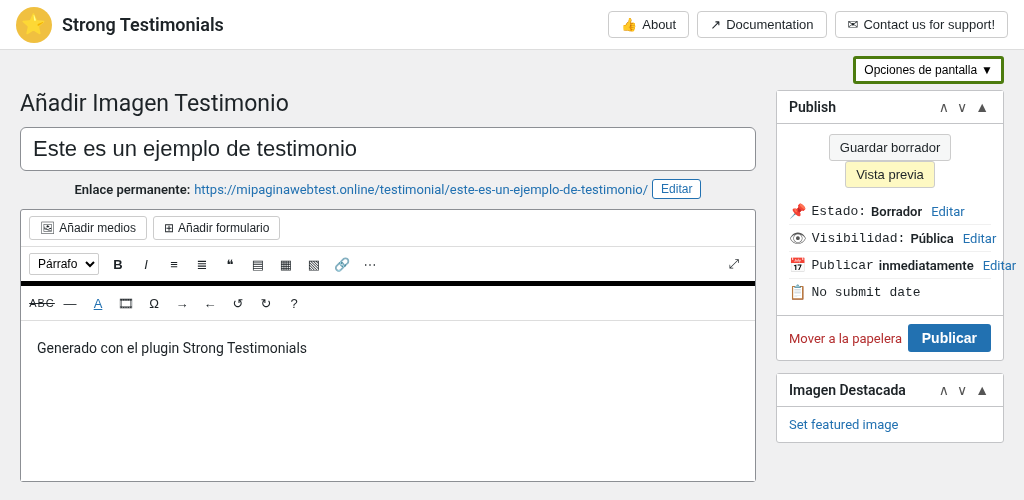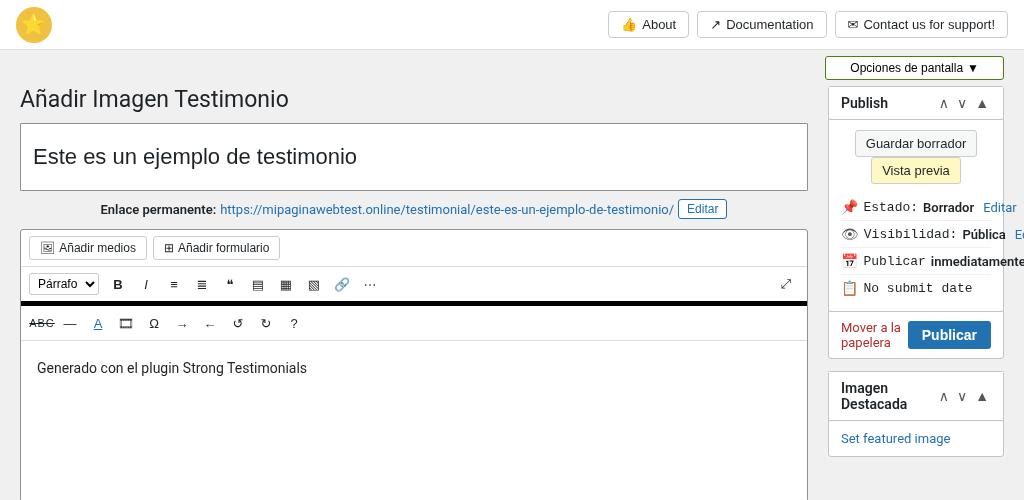--- a/index.html
+++ b/index.html
@@ -55,23 +55,23 @@
 
     
     #screen-options-bar {
       display: flex;
       justify-content: flex-end;
       padding: 6px 20px 6px 20px;
       background: #f0f0f1;
     }
     .screen-options-btn {
       background: #fff;
-      border: 1px solid #4d7c0f;
-      border-radius: 3px;
-      padding: 4px 24px;
+      border: 3px solid #4d7c0f;
+      border-radius: 3px;
+      padding: 4px 8px;
       font-size: 12px;
       cursor: pointer;
       display: inline-flex;
       align-items: center;
       gap: 4px;
     }
 
     
     #content-area {
       display: flex;
@@ -88,24 +88,24 @@
 
     #page-title-heading {
       font-size: 23px;
       font-weight: 400;
       color: #1d2327;
       margin-bottom: 10px;
     }
 
     #post-title-input {
       width: 100%;
-      padding: 20px 12px;
+      padding: 8px 12px;
       font-size: 22px;
       border: 1px solid #8c8f94;
-      border-radius: 1px;
+      border-radius: 6px;
       color: #1d2327;
       background: #fff;
       margin-bottom: 8px;
     }
 
     #permalink-row {
       display: flex;
       align-items: center;
       gap: 4px;
       margin-bottom: 10px;
@@ -224,21 +224,21 @@
       padding: 16px;
       min-height: 160px;
       background: #fff;
       font-size: 14px;
       color: #1d2327;
       line-height: 1.6;
     }
 
     
     #right-sidebar {
-      width: 176px;
+      width: 228px;
       flex-shrink: 0;
       display: flex;
       flex-direction: column;
       gap: 0;
     }
 
     .sidebar-box {
       background: #fff;
       border: 1px solid #c3c4c7;
       border-radius: 3px;
@@ -356,20 +356,21 @@
   </style>
 </head>
 <body>
 
 <div id="header">
   <div id="header-brand">
     <svg id="header-logo" viewBox="0 0 36 36" xmlns="http://www.w3.org/2000/svg">
       <circle cx="18" cy="18" r="18" fill="#f0c040"></circle>
       <text x="18" y="24" text-anchor="middle" font-size="20" font-family="serif" fill="#d44">⭐</text>
     </svg>
+    <span>Strong Testimonials</span>
   </div>
   <nav id="header-nav">
     <button class="header-btn">
       <span>👍</span>
       <span>About</span>
     </button>
     <button class="header-btn">
       <span>↗</span>
       <span>Documentation</span>
     </button>

